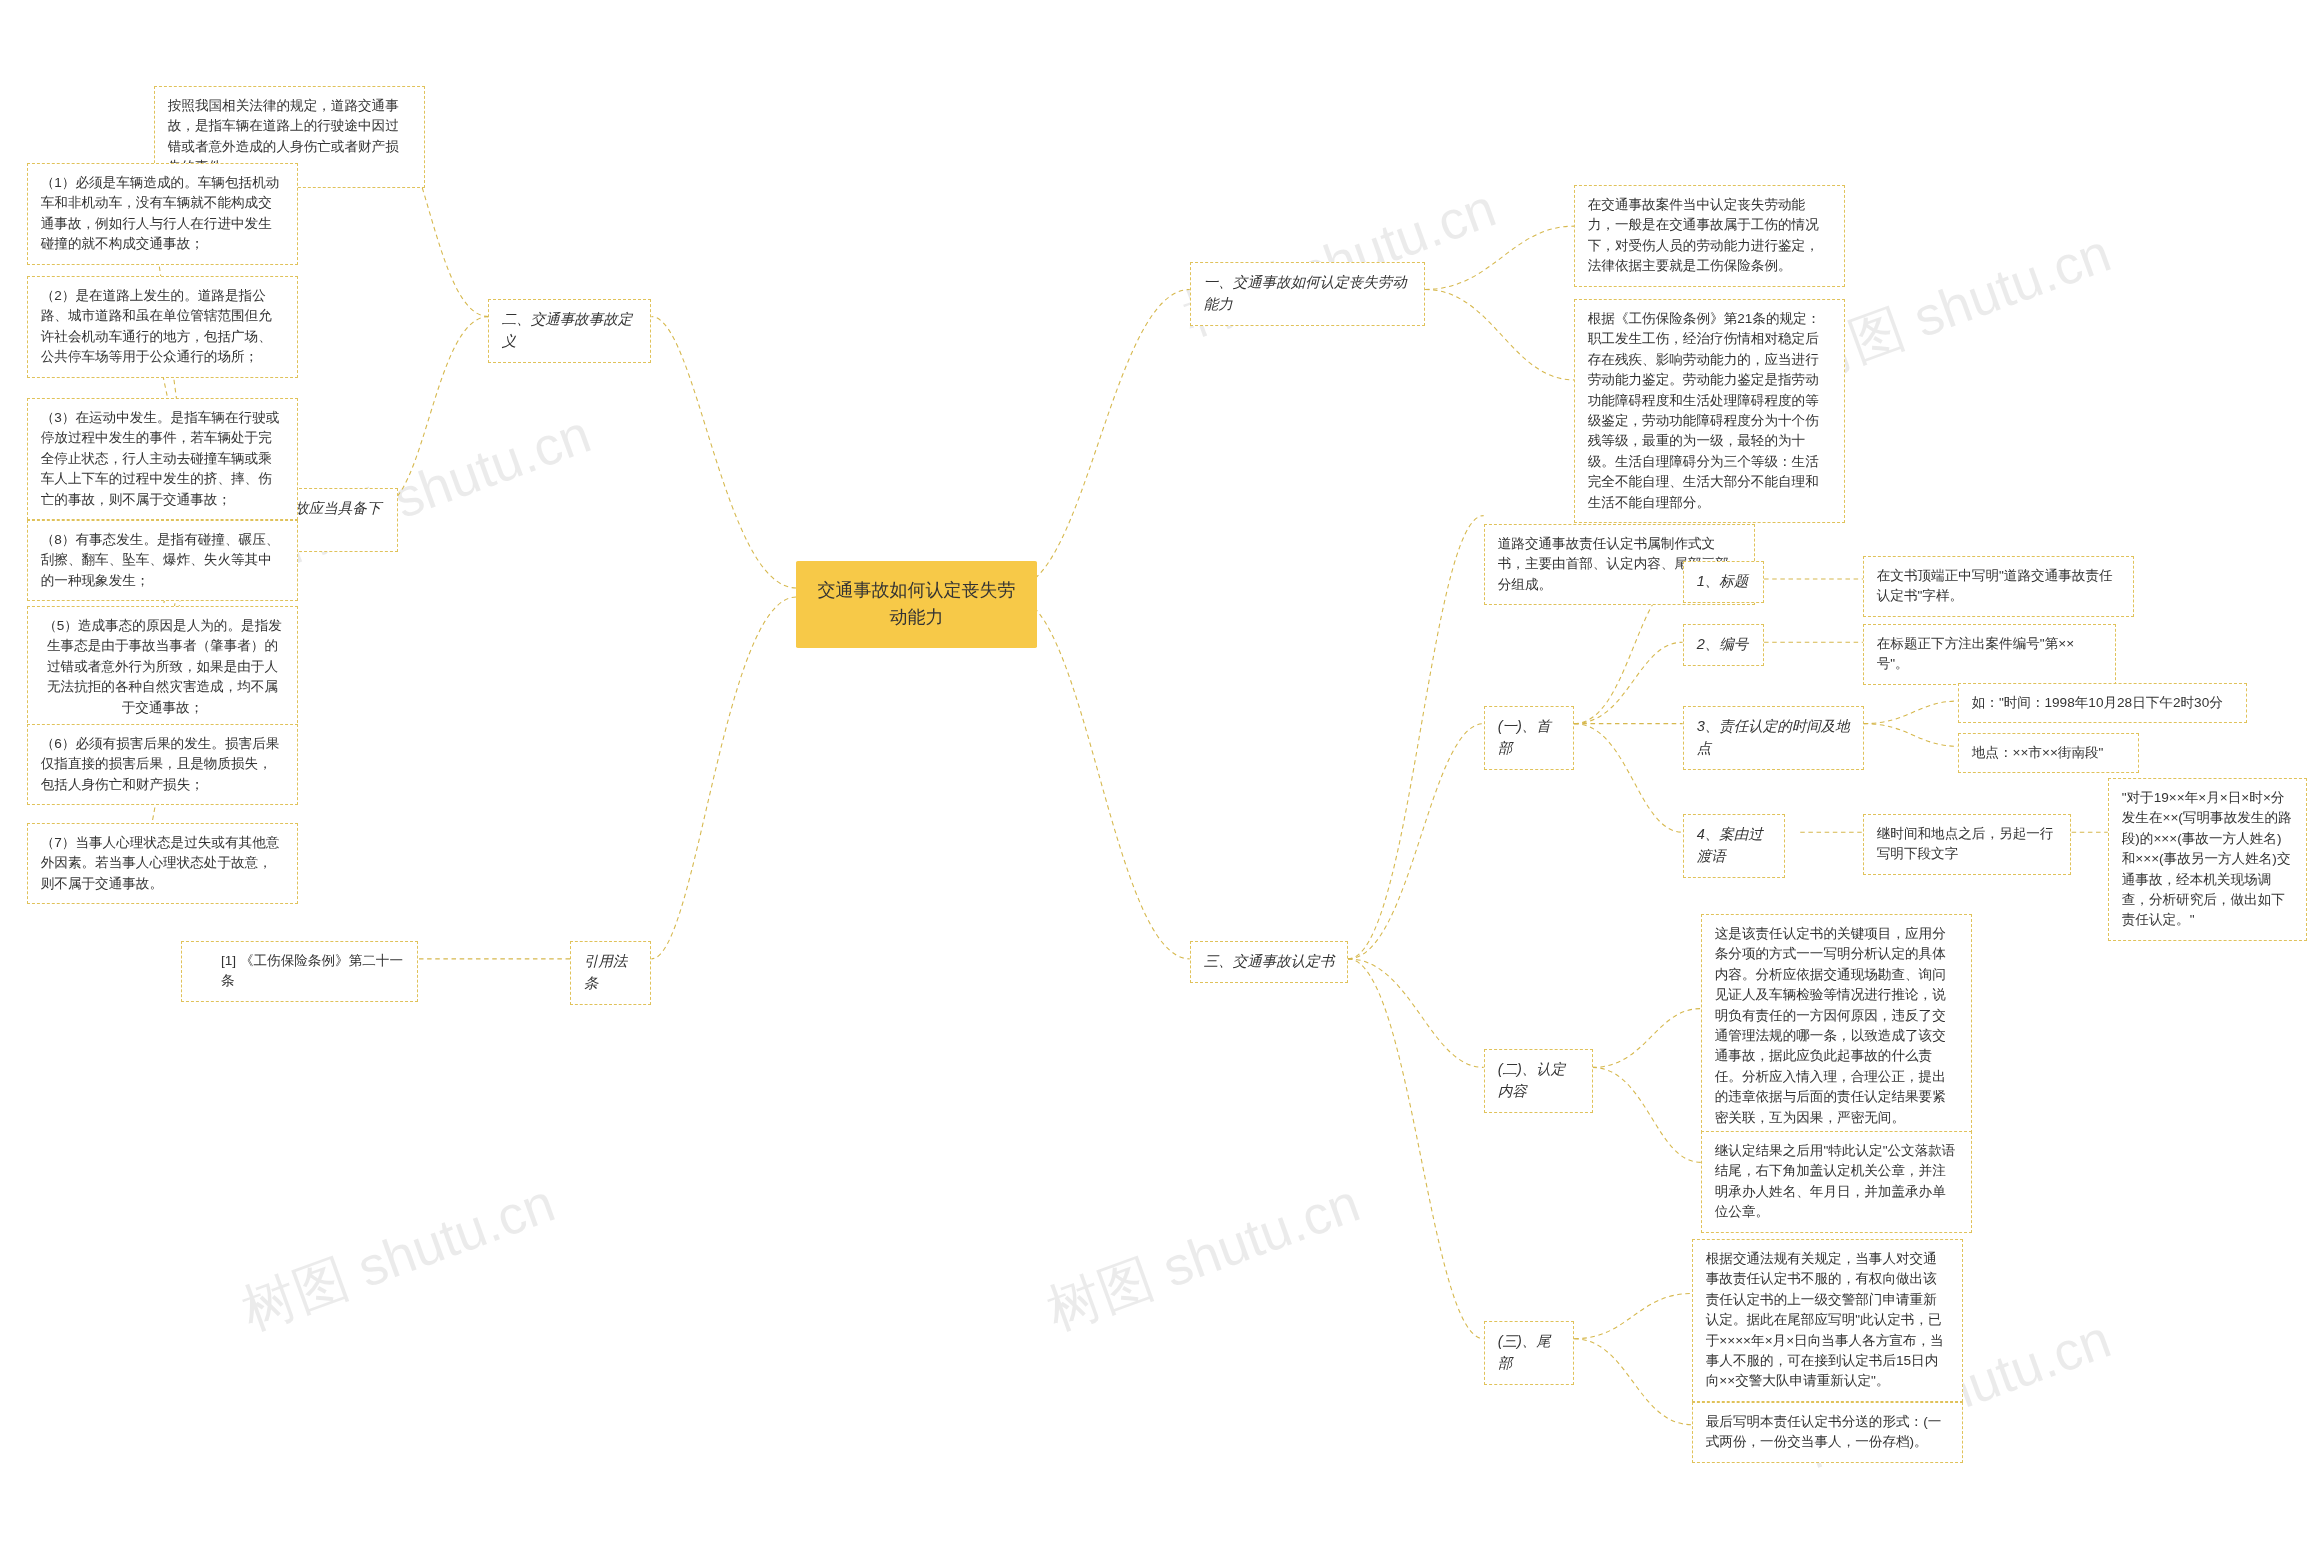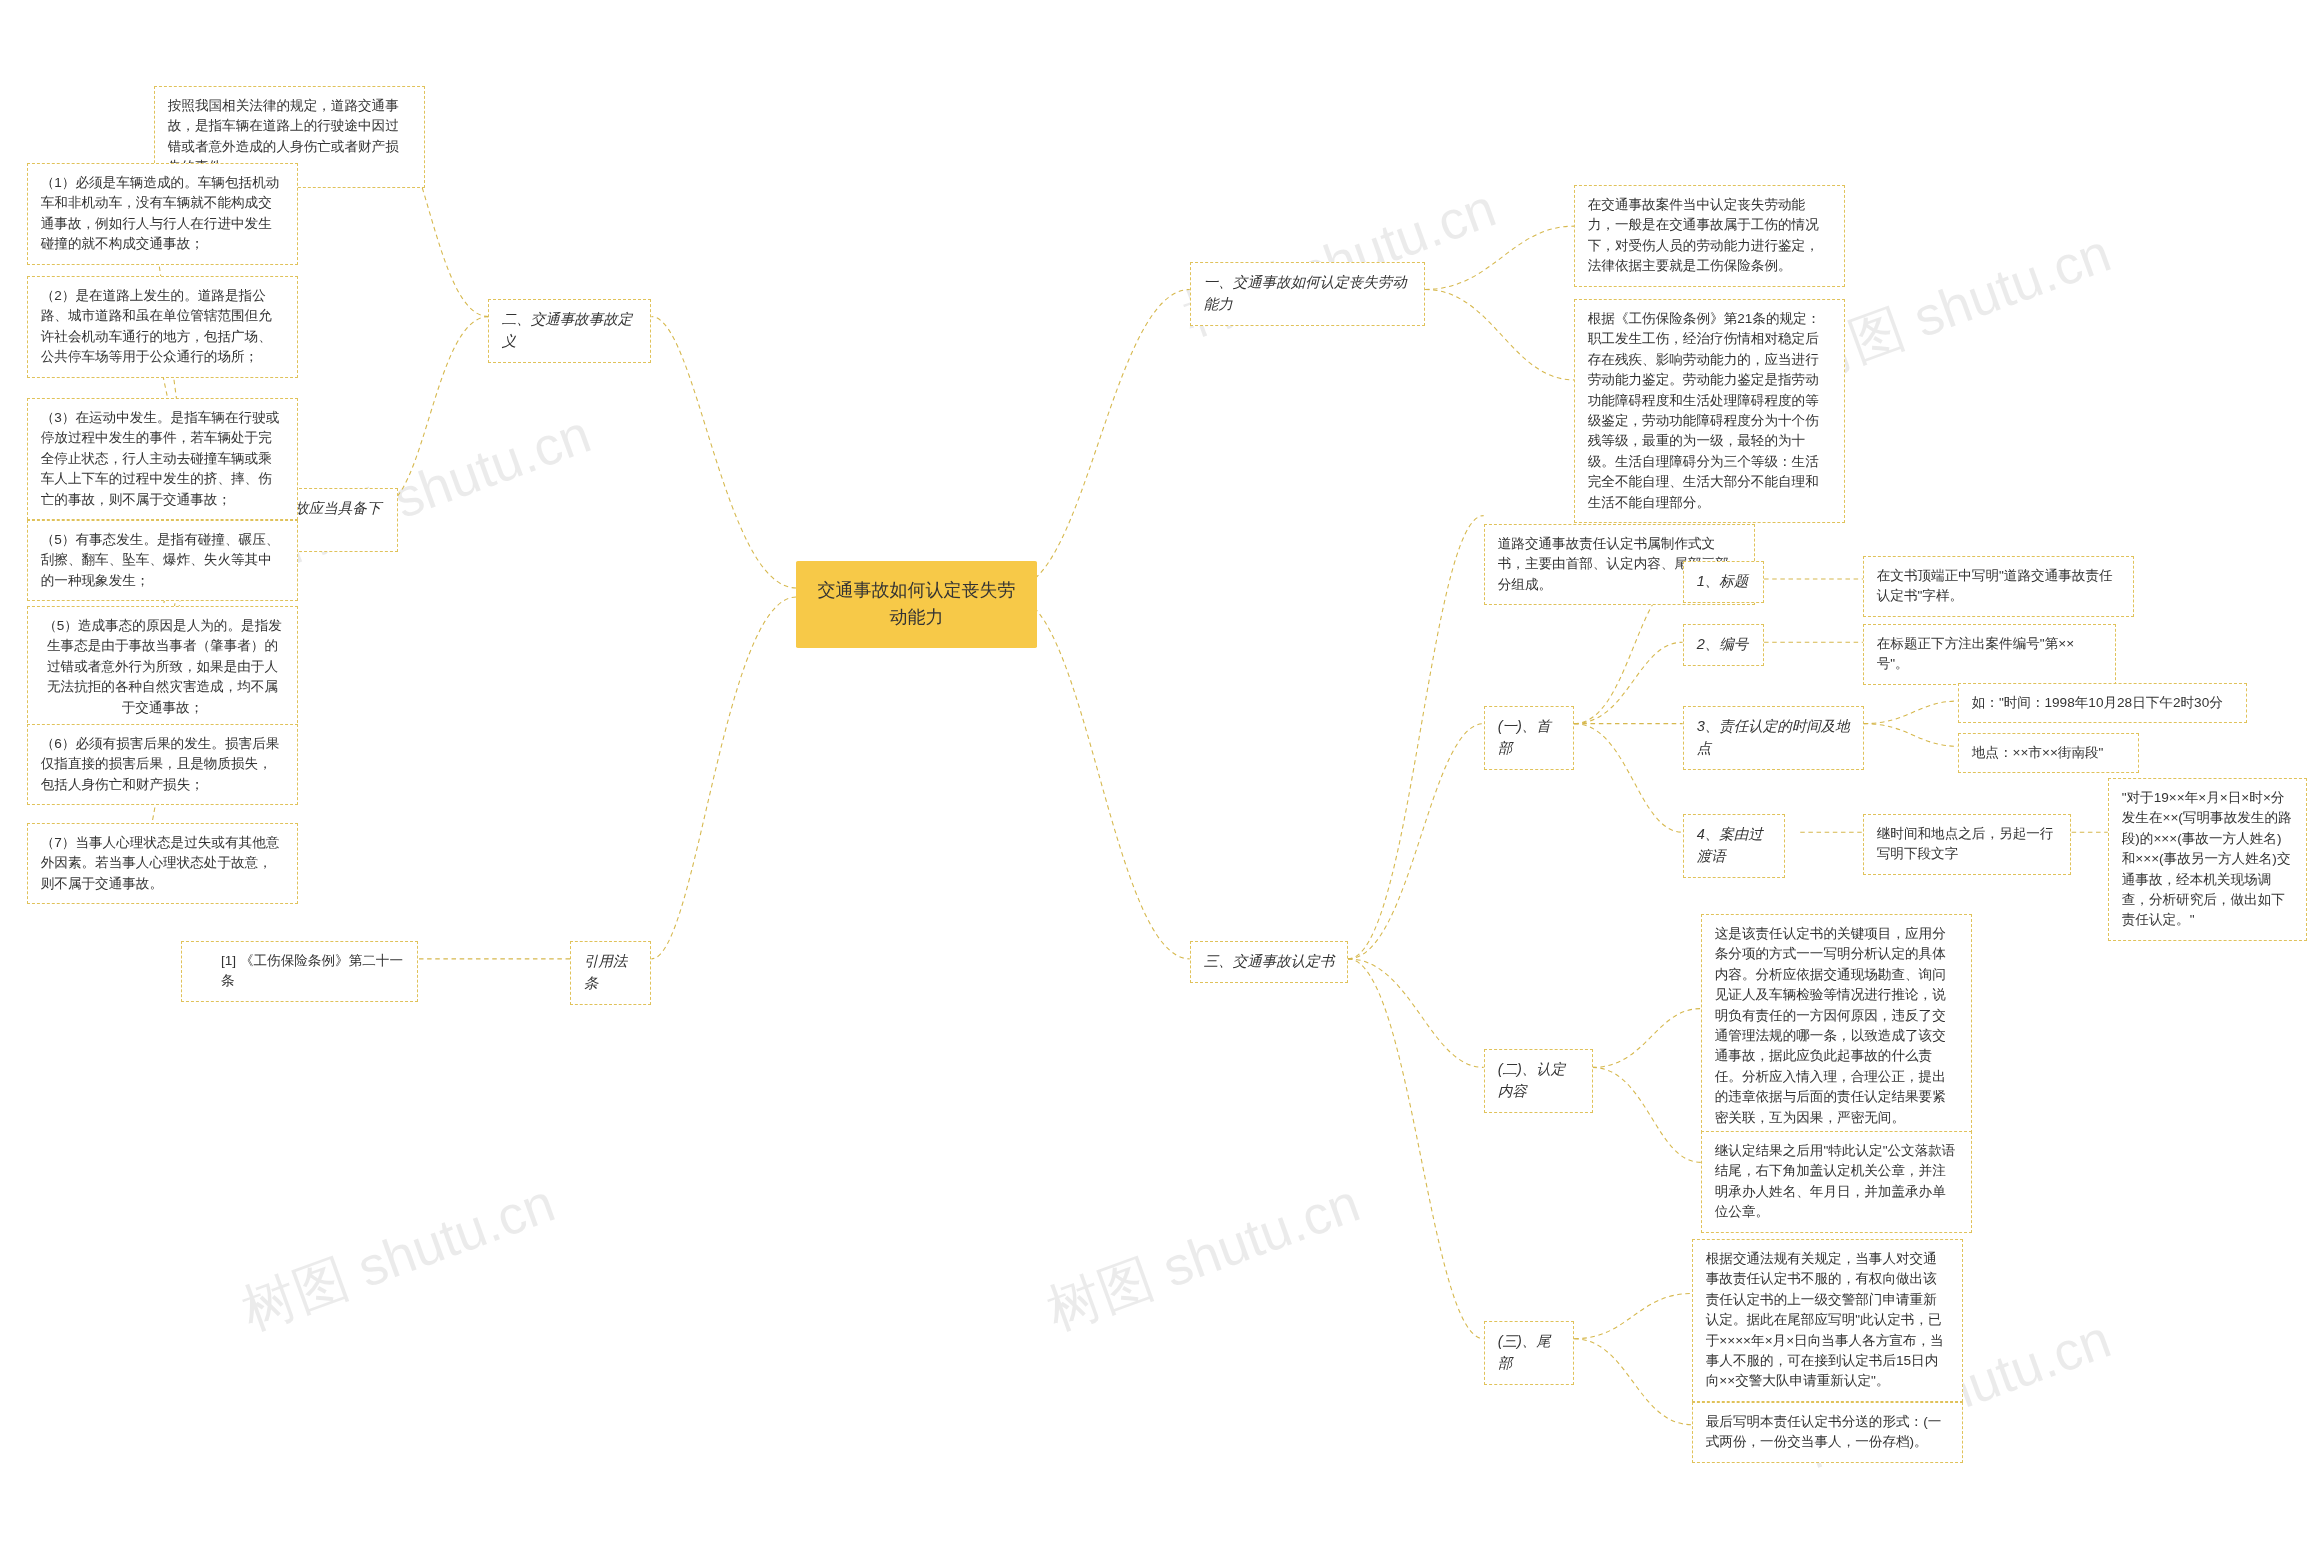--- a/index.html
+++ b/index.html
@@ -154,20 +154,20 @@
 <div class="node leaf" style="left:1692px; top:1239px; width:271px;">根据交通法规有关规定，当事人对交通事故责任认定书不服的，有权向做出该责任认定书的上一级交警部门申请重新认定。据此在尾部应写明"此认定书，已于××××年×月×日向当事人各方宣布，当事人不服的，可在接到认定书后15日内向××交警大队申请重新认定"。</div>
 <div class="node leaf" style="left:1692px; top:1402px; width:271px;">最后写明本责任认定书分送的形式：(一式两份，一份交当事人，一份存档)。</div>
 
 <div class="node branch" style="left:488px; top:299px; width:163px;">二、交通事故事故定义</div>
 <div class="node leaf" style="left:154px; top:86px; width:271px;">按照我国相关法律的规定，道路交通事故，是指车辆在道路上的行驶途中因过错或者意外造成的人身伤亡或者财产损失的事件。</div>
 <div class="node branch" style="left:208px; top:488px; width:190px;">构成交通事故应当具备下列要素：</div>
 
 <div class="node leaf" style="left:27px; top:163px; width:271px;">（1）必须是车辆造成的。车辆包括机动车和非机动车，没有车辆就不能构成交通事故，例如行人与行人在行进中发生碰撞的就不构成交通事故；</div>
 <div class="node leaf" style="left:27px; top:276px; width:271px;">（2）是在道路上发生的。道路是指公路、城市道路和虽在单位管辖范围但允许社会机动车通行的地方，包括广场、公共停车场等用于公众通行的场所；</div>
 <div class="node leaf" style="left:27px; top:398px; width:271px;">（3）在运动中发生。是指车辆在行驶或停放过程中发生的事件，若车辆处于完全停止状态，行人主动去碰撞车辆或乘车人上下车的过程中发生的挤、摔、伤亡的事故，则不属于交通事故；</div>
-<div class="node leaf" style="left:27px; top:520px; width:271px;">（5）有事态发生。是指有碰撞、碾压、刮擦、翻车、坠车、爆炸、失火等其中的一种现象发生；</div>
+<div class="node leaf" style="left:27px; top:520px; width:271px;">（8）有事态发生。是指有碰撞、碾压、刮擦、翻车、坠车、爆炸、失火等其中的一种现象发生；</div>
 <div class="node leaf" style="left:27px; top:606px; width:271px;text-align:center;">（5）造成事态的原因是人为的。是指发生事态是由于事故当事者（肇事者）的过错或者意外行为所致，如果是由于人无法抗拒的各种自然灾害造成，均不属于交通事故；</div>
 <div class="node leaf" style="left:27px; top:724px; width:271px;">（6）必须有损害后果的发生。损害后果仅指直接的损害后果，且是物质损失，包括人身伤亡和财产损失；</div>
 <div class="node leaf" style="left:27px; top:823px; width:271px;">（7）当事人心理状态是过失或有其他意外因素。若当事人心理状态处于故意，则不属于交通事故。</div>
 
 <div class="node branch" style="left:570px; top:941px; width:81px;">引用法条</div>
 <div class="node leaf" style="left:181px; top:941px; width:237px;padding-left:39px;">[1] 《工伤保险条例》第二十一条</div>
 
 
 </body></html>

